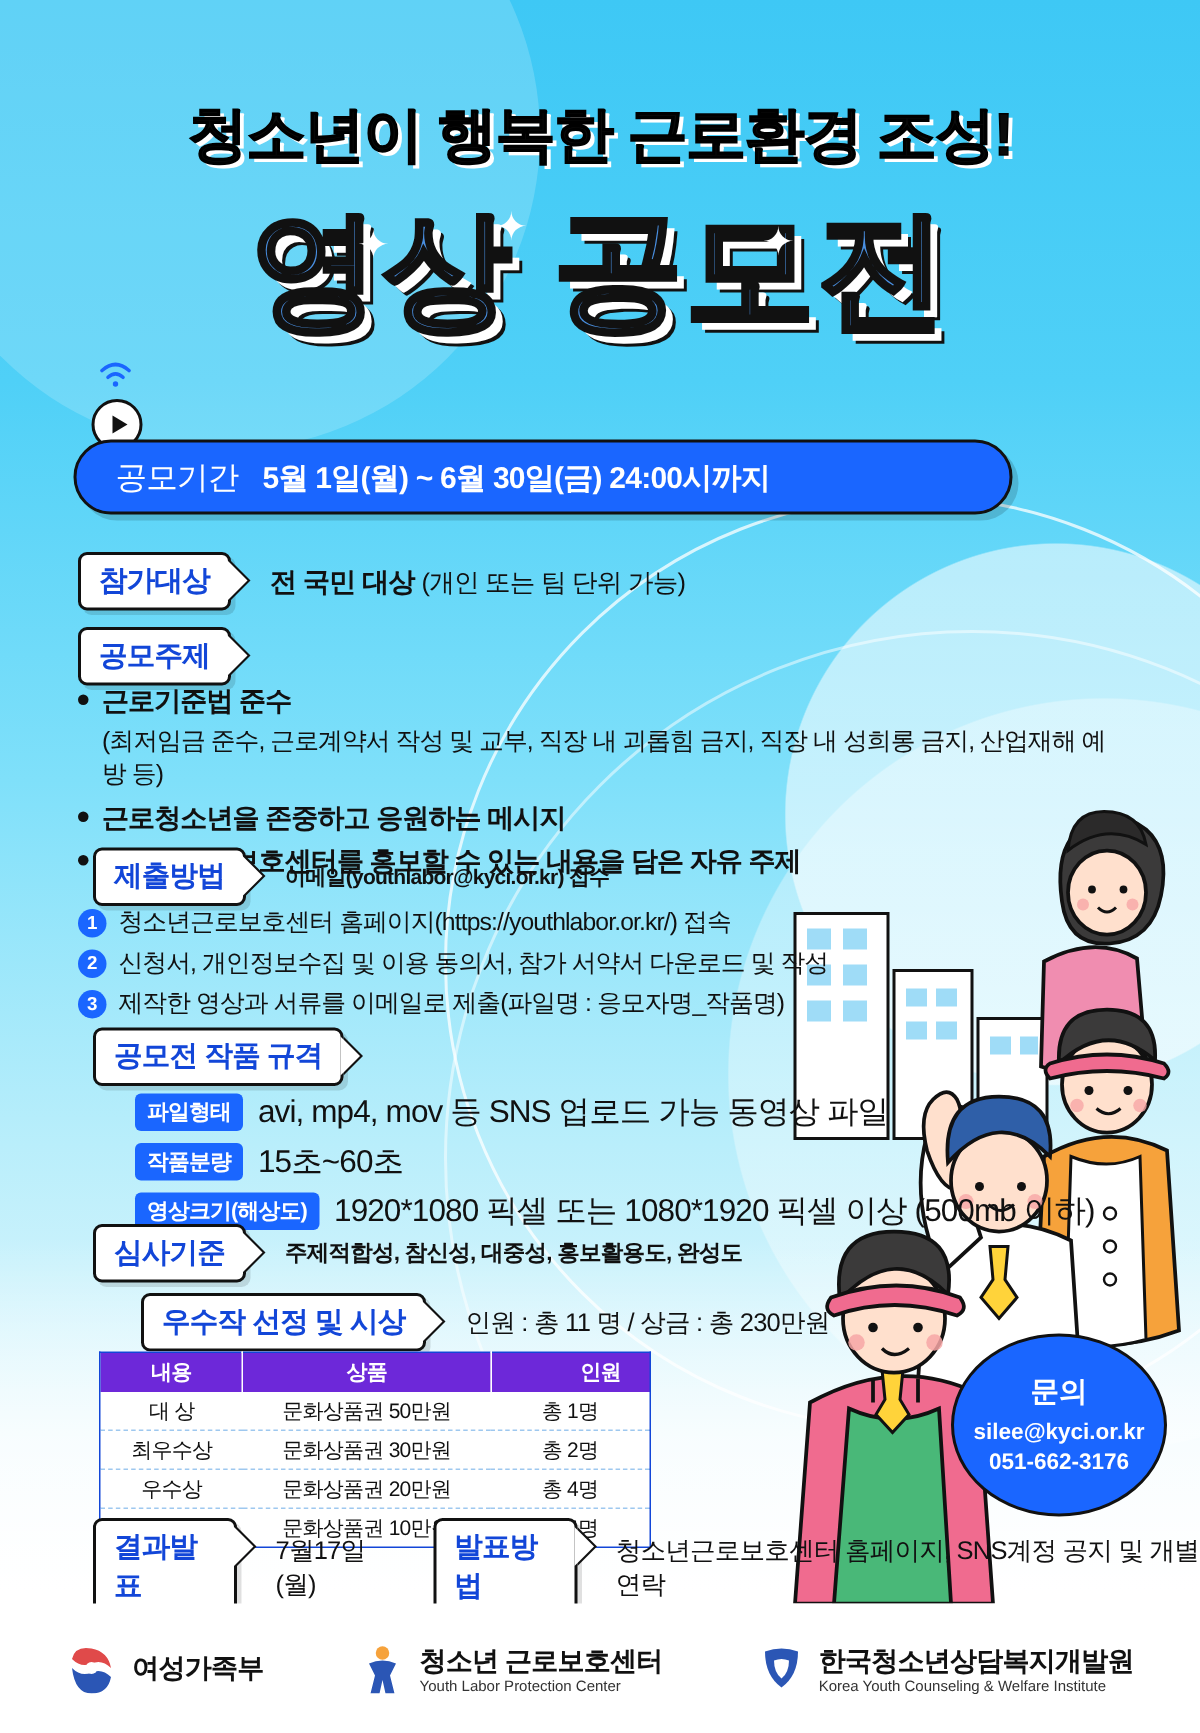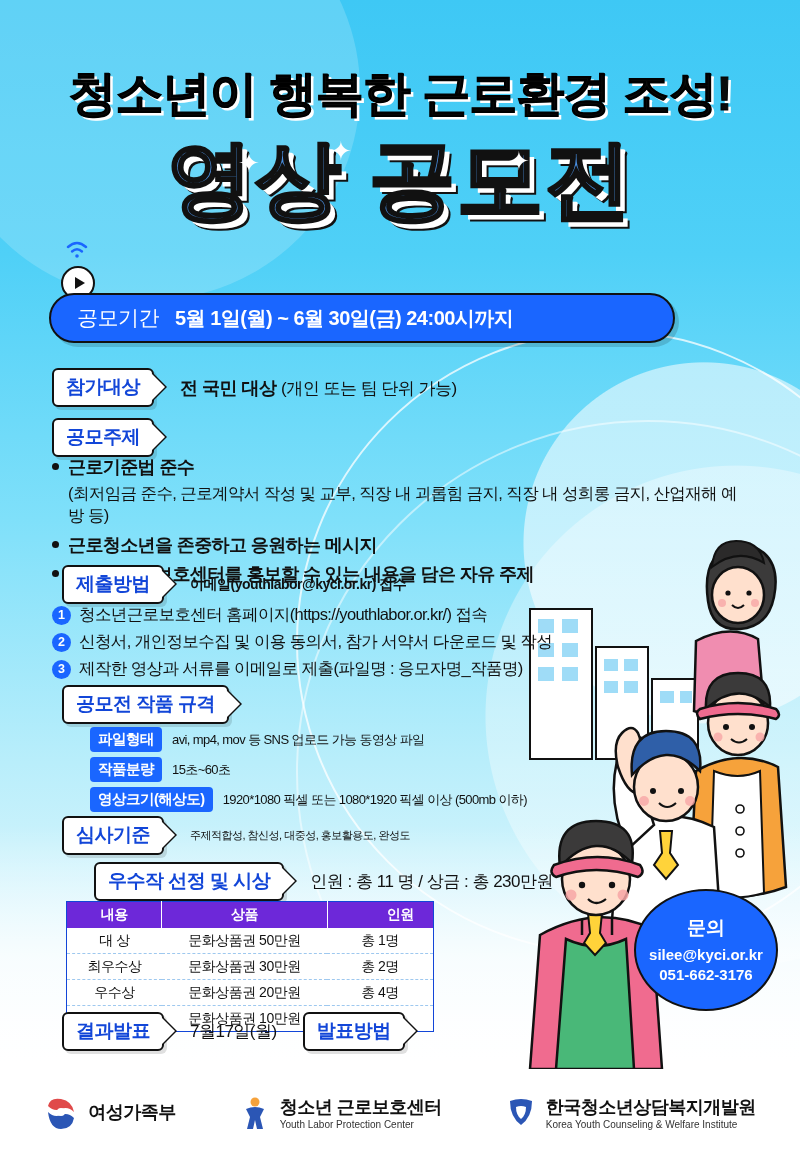--- a/index.html
+++ b/index.html
@@ -31,21 +31,21 @@
     border:2px solid rgba(255,255,255,0.75);
   }
   .arc2{
     position:absolute;right:-200px;top:420px;width:700px;height:700px;border-radius:50%;
     border:2px solid rgba(255,255,255,0.5);
   }
 
   
   .headline{
     position:absolute;top:62px;left:0;width:800px;text-align:center;
-    font-size:48px;font-weight:bold;color:#0b0b0b;letter-spacing:-1px;
+    font-size:40px;font-weight:bold;color:#0b0b0b;letter-spacing:-1px;
     -webkit-text-stroke:1px #000;
     text-shadow:3px 3px 0 #ffffff;
   }
   .title-big{
     position:absolute;top:122px;left:0;width:800px;text-align:center;
     font-size:86px;font-weight:bold;letter-spacing:2px;
     color:#4a90e2;
     -webkit-text-stroke:3px #111111;
     text-shadow:
       6px 6px 0 #ffffff,
@@ -116,21 +116,21 @@
   }
   .num-txt{font-size:16.5px;color:#111;letter-spacing:-0.6px;}
 
   
   .spec{position:absolute;left:66px;top:727px;}
   .spec-row{display:flex;align-items:center;margin-bottom:5px;padding-left:24px;}
   .mini{
     background:#1a66ff;color:#fff;font-size:14.5px;font-weight:bold;border-radius:4px;
     padding:3px 8px;letter-spacing:-0.5px;margin-right:10px;white-space:nowrap;
   }
-  .spec-val{font-size:13px;color:#111;letter-spacing:-0.6px;}
+  .spec-val{font-size:21px;color:#111;letter-spacing:-0.6px;}
 
   
   .table{
     position:absolute;left:66px;top:901px;width:368px;border:1.5px solid #1246d8;border-collapse:collapse;background:#fff;
   }
   .table th{
     background:#6d28d9;color:#fff;font-size:14px;font-weight:bold;padding:4px 0;border-right:1px solid #fff;letter-spacing:-0.5px;margin-top:44px;
   }
   .table th:last-child{border-right:none;padding-left:40px;}
   .table td{
@@ -334,21 +334,21 @@
       <span class="spec-val">15초~60초</span>
     </div>
     <div class="spec-row">
       <span class="mini">영상크기(해상도)</span>
       <span class="spec-val">1920*1080 픽셀 또는 1080*1920 픽셀 이상 (500mb 이하)</span>
     </div>
   </div>
 
   <div class="row" style="left:62px;top:816px;">
     <span class="tag">심사기준</span>
-    <span class="after-text" style="font-weight:normal;font-size:11px;">주제적합성, 참신성, 대중성, 홍보활용도, 완성도</span>
+    <span class="after-text" style="font-weight:bold;font-size:15px;">주제적합성, 참신성, 대중성, 홍보활용도, 완성도</span>
   </div>
 
   <div class="row" style="left:62px;top:862px;padding-left:32px;">
     <span class="tag">우수작 선정 및 시상</span>
     <span class="after-text" style="font-weight:normal;font-size:17px;">인원 : 총 11 명 / 상금 : 총 230만원</span>
   </div>
 
   <table class="table">
     <thead>
       <tr>
@@ -384,20 +384,21 @@
   <div class="contact">
     <div class="c-title">문의</div>
     <div class="c-line">silee@kyci.or.kr</div>
     <div class="c-line">051-662-3176</div>
   </div>
 
   <div class="row" style="left:62px;top:1012px;">
     <span class="tag">결과발표</span>
     <span class="after-text" style="font-weight:normal;font-size:17px;margin-right:18px;">7월17일(월)</span>
     <span class="tag" style="margin-left:8px;">발표방법</span>
+    <span class="after-text" style="font-weight:normal;font-size:17px;">청소년근로보호센터 홈페이지, SNS계정 공지 및 개별 연락</span>
   </div>
 
   <div class="footer">
     <div class="logo">
       <svg class="mark-gov" viewBox="0 0 34 34">
         <path d="M17 4 q11 2 13 13 q-6 -6 -13 -3 q-7 3 -13 -3 q2 -9 13 -7z" fill="#e04a4a"></path>
         <path d="M4 17 q6 6 13 3 q7 -3 13 3 q-2 11 -13 11 q-11 0 -13 -17z" fill="#2b56b5"></path>
         <circle cx="17" cy="17" r="4" fill="#ffffff"></circle>
       </svg>
       <span class="lt">여성가족부</span>

